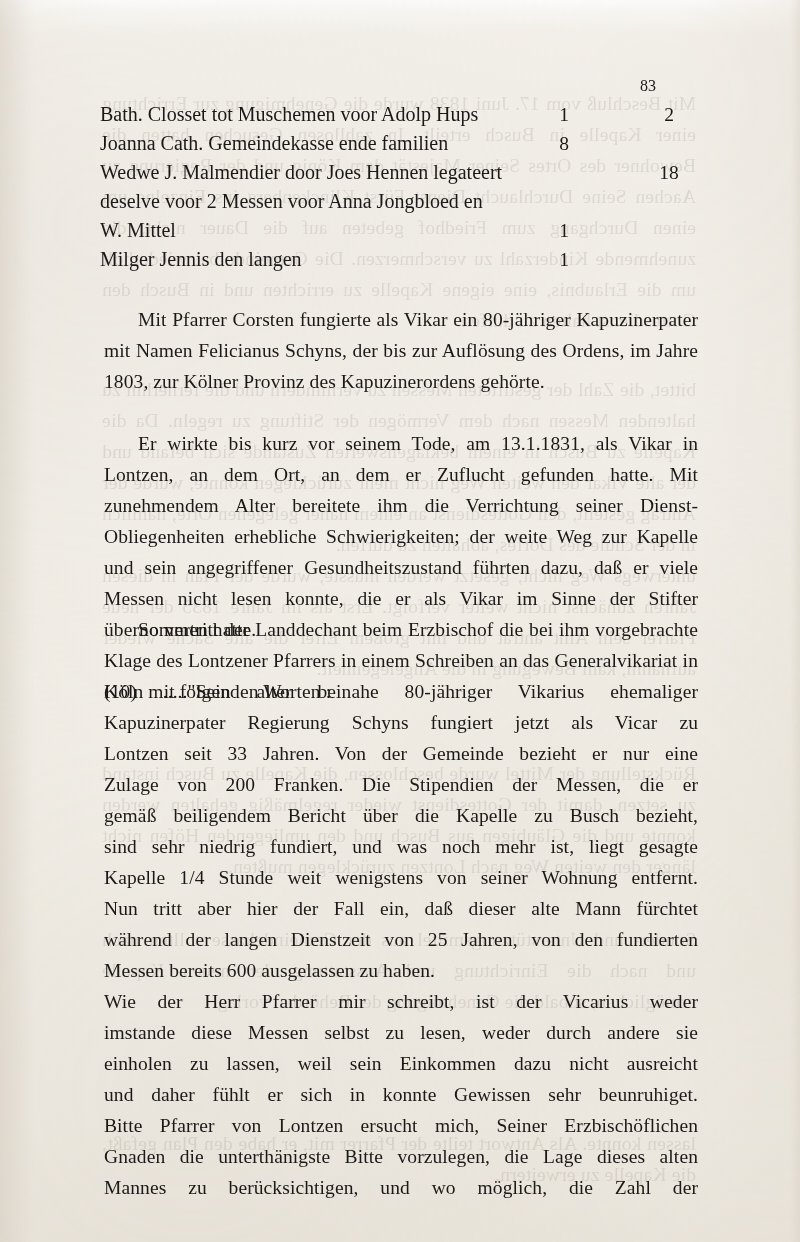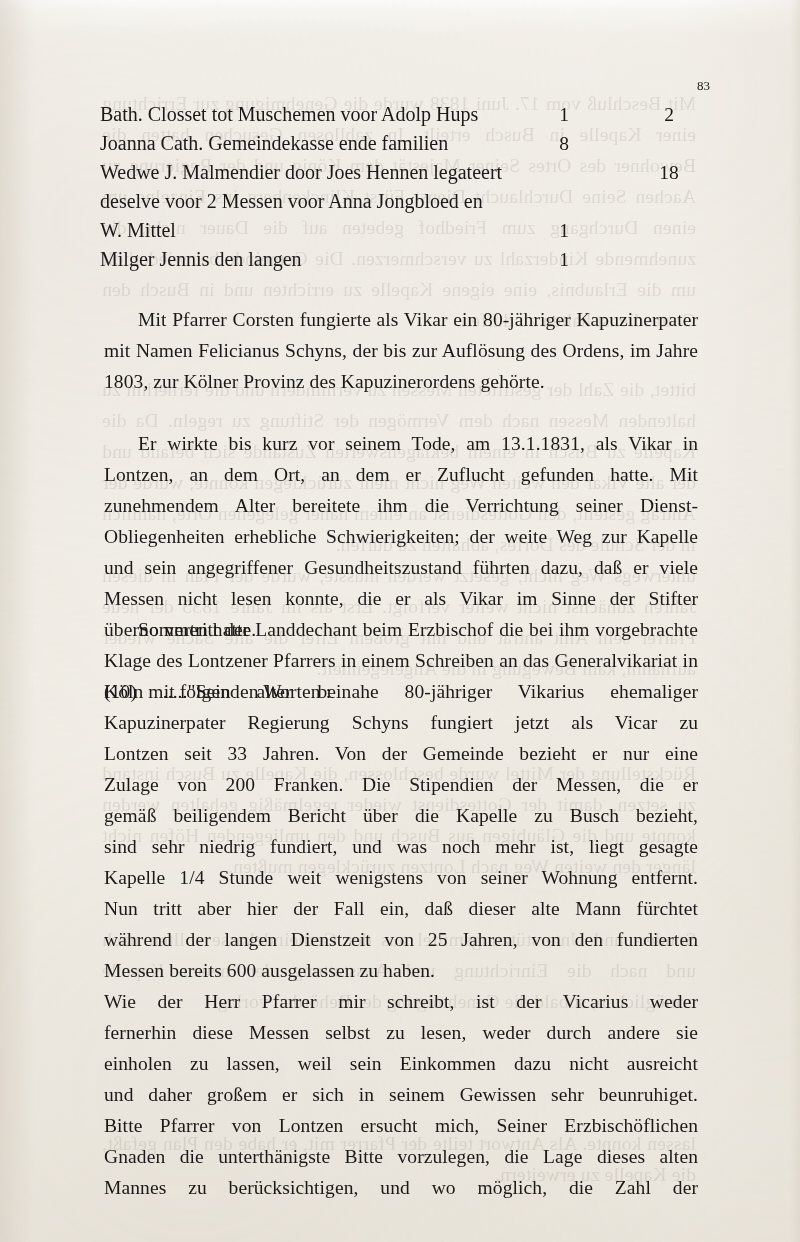--- a/index.html
+++ b/index.html
@@ -92,22 +92,22 @@
     position: absolute;
     top: 73px;
     left: 0;
     width: 800px;
     height: 26px;
   }
   .folio {
     position: absolute;
     left: 640px;
     width: 70px;
-    text-align: right;
-    font-size: 13px;
+    text-align: left;
+    font-size: 16px;
     line-height: 26px;
   }
 
   
   .ledger {
     position: absolute;
     top: 100px;
     left: 100px;
     width: 600px;
   }
@@ -257,22 +257,22 @@
       <span class="q-line j">Kapuzinerpater Regierung Schyns fungiert jetzt als Vicar zu</span>
       <span class="q-line j">Lontzen seit 33 Jahren. Von der Gemeinde bezieht er nur eine</span>
       <span class="q-line j">Zulage von 200 Franken. Die Stipendien der Messen, die er</span>
       <span class="q-line j">gemäß beiligendem Bericht über die Kapelle zu Busch bezieht,</span>
       <span class="q-line j">sind sehr niedrig fundiert, und was noch mehr ist, liegt gesagte</span>
       <span class="q-line j">Kapelle 1/4 Stunde weit wenigstens von seiner Wohnung entfernt.</span>
       <span class="q-line j">Nun tritt aber hier der Fall ein, daß dieser alte Mann fürchtet</span>
       <span class="q-line j">während der langen Dienstzeit von 25 Jahren, von den fundierten</span>
       <span class="q-line l">Messen bereits 600 ausgelassen zu haben.</span>
       <span class="q-line j">Wie der Herr Pfarrer mir schreibt, ist der Vicarius weder</span>
-      <span class="q-line j">fernerhin diese Messen selbst zu lesen, weder durch andere sie</span>
+      <span class="q-line j">imstande diese Messen selbst zu lesen, weder durch andere sie</span>
       <span class="q-line j">einholen zu lassen, weil sein Einkommen dazu nicht ausreicht</span>
-      <span class="q-line j">und daher großem er sich in seinem Gewissen sehr beunruhiget.</span>
+      <span class="q-line j">und daher fühlt er sich in konnte Gewissen sehr beunruhiget.</span>
       <span class="q-line j">Bitte Pfarrer von Lontzen ersucht mich, Seiner Erzbischöflichen</span>
       <span class="q-line j">Gnaden die unterthänigste Bitte vorzulegen, die Lage dieses alten</span>
       <span class="q-line j">Mannes zu berücksichtigen, und wo möglich, die Zahl der</span>
     </div>
 
   </div>
 </div>
 
 </body></html>

